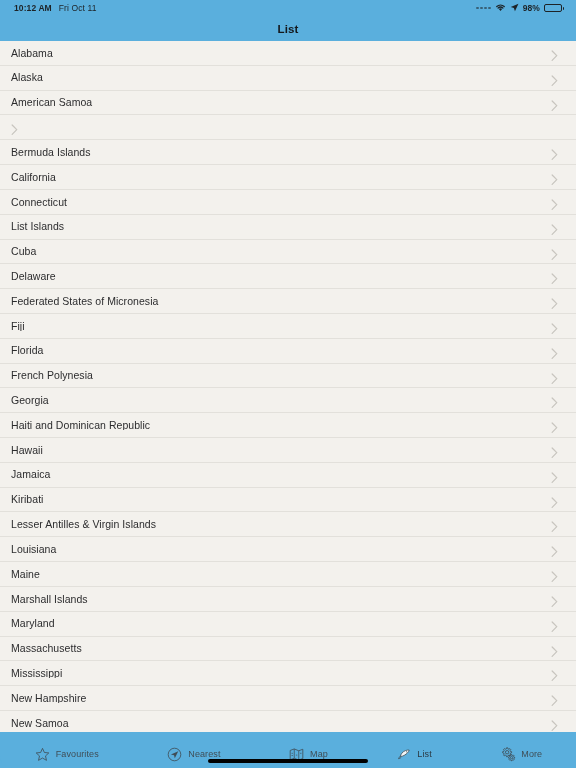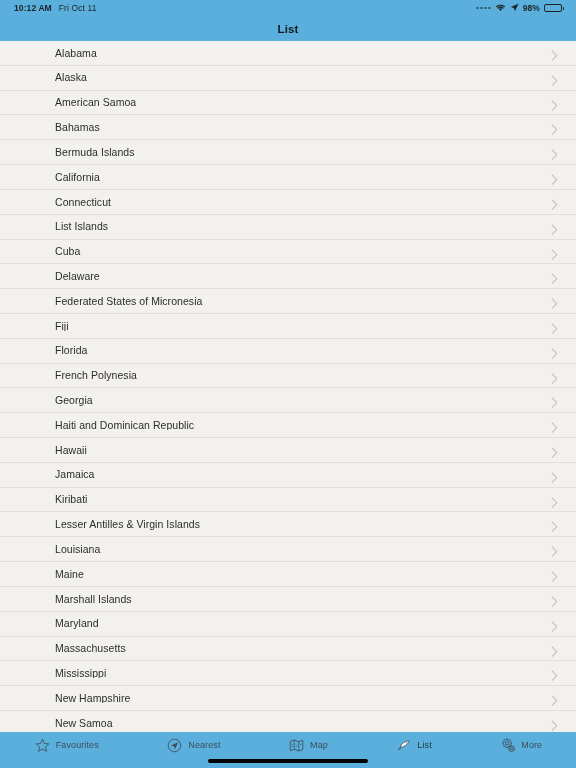--- a/index.html
+++ b/index.html
@@ -131,21 +131,20 @@
   }
   .row-label {
     font-size: 10.5px;
     color: #2c2c2e;
     letter-spacing: 0.05px;
     line-height: 1;
     flex: 1;
     white-space: nowrap;
     overflow: hidden;
     text-overflow: ellipsis;
-    margin-left: 44px;
   }
   .chevron {
     flex: 0 0 auto;
     width: 7px;
     height: 11px;
     margin-right: 8px;
     opacity: 0.95;
   }
 
   
@@ -153,21 +152,21 @@
     position: absolute;
     bottom: 0;
     left: 0;
     width: 576px;
     height: 36px;
     background: #5aafdd;
     border-radius: 0 0 12px 12px;
     display: flex;
     align-items: flex-start;
     justify-content: space-around;
-    padding-top: 3px;
+    padding-top: 12px;
     box-sizing: border-box;
   }
   .tab {
     display: flex;
     align-items: center;
     gap: 5px;
     height: 20px;
     padding: 0 4px;
   }
   .tab-icon {
@@ -249,21 +248,20 @@
             <path d="M1.3 1.1 L6.6 6.5 L1.3 11.9" fill="none" stroke="#c6c3bd" stroke-width="1.4" stroke-linecap="round" stroke-linejoin="round"></path>
           </svg></span>
       </div>
       <div class="row">
         <span class="row-label">American Samoa</span>
         <span class="chevron"><svg viewBox="0 0 8 13">
             <path d="M1.3 1.1 L6.6 6.5 L1.3 11.9" fill="none" stroke="#c6c3bd" stroke-width="1.4" stroke-linecap="round" stroke-linejoin="round"></path>
           </svg></span>
       </div>
       <div class="row">
-        <span class="row-label">Bahamas</span>
         <span class="chevron"><svg viewBox="0 0 8 13">
             <path d="M1.3 1.1 L6.6 6.5 L1.3 11.9" fill="none" stroke="#c6c3bd" stroke-width="1.4" stroke-linecap="round" stroke-linejoin="round"></path>
           </svg></span>
       </div>
       <div class="row">
         <span class="row-label">Bermuda Islands</span>
         <span class="chevron"><svg viewBox="0 0 8 13">
             <path d="M1.3 1.1 L6.6 6.5 L1.3 11.9" fill="none" stroke="#c6c3bd" stroke-width="1.4" stroke-linecap="round" stroke-linejoin="round"></path>
           </svg></span>
       </div>

